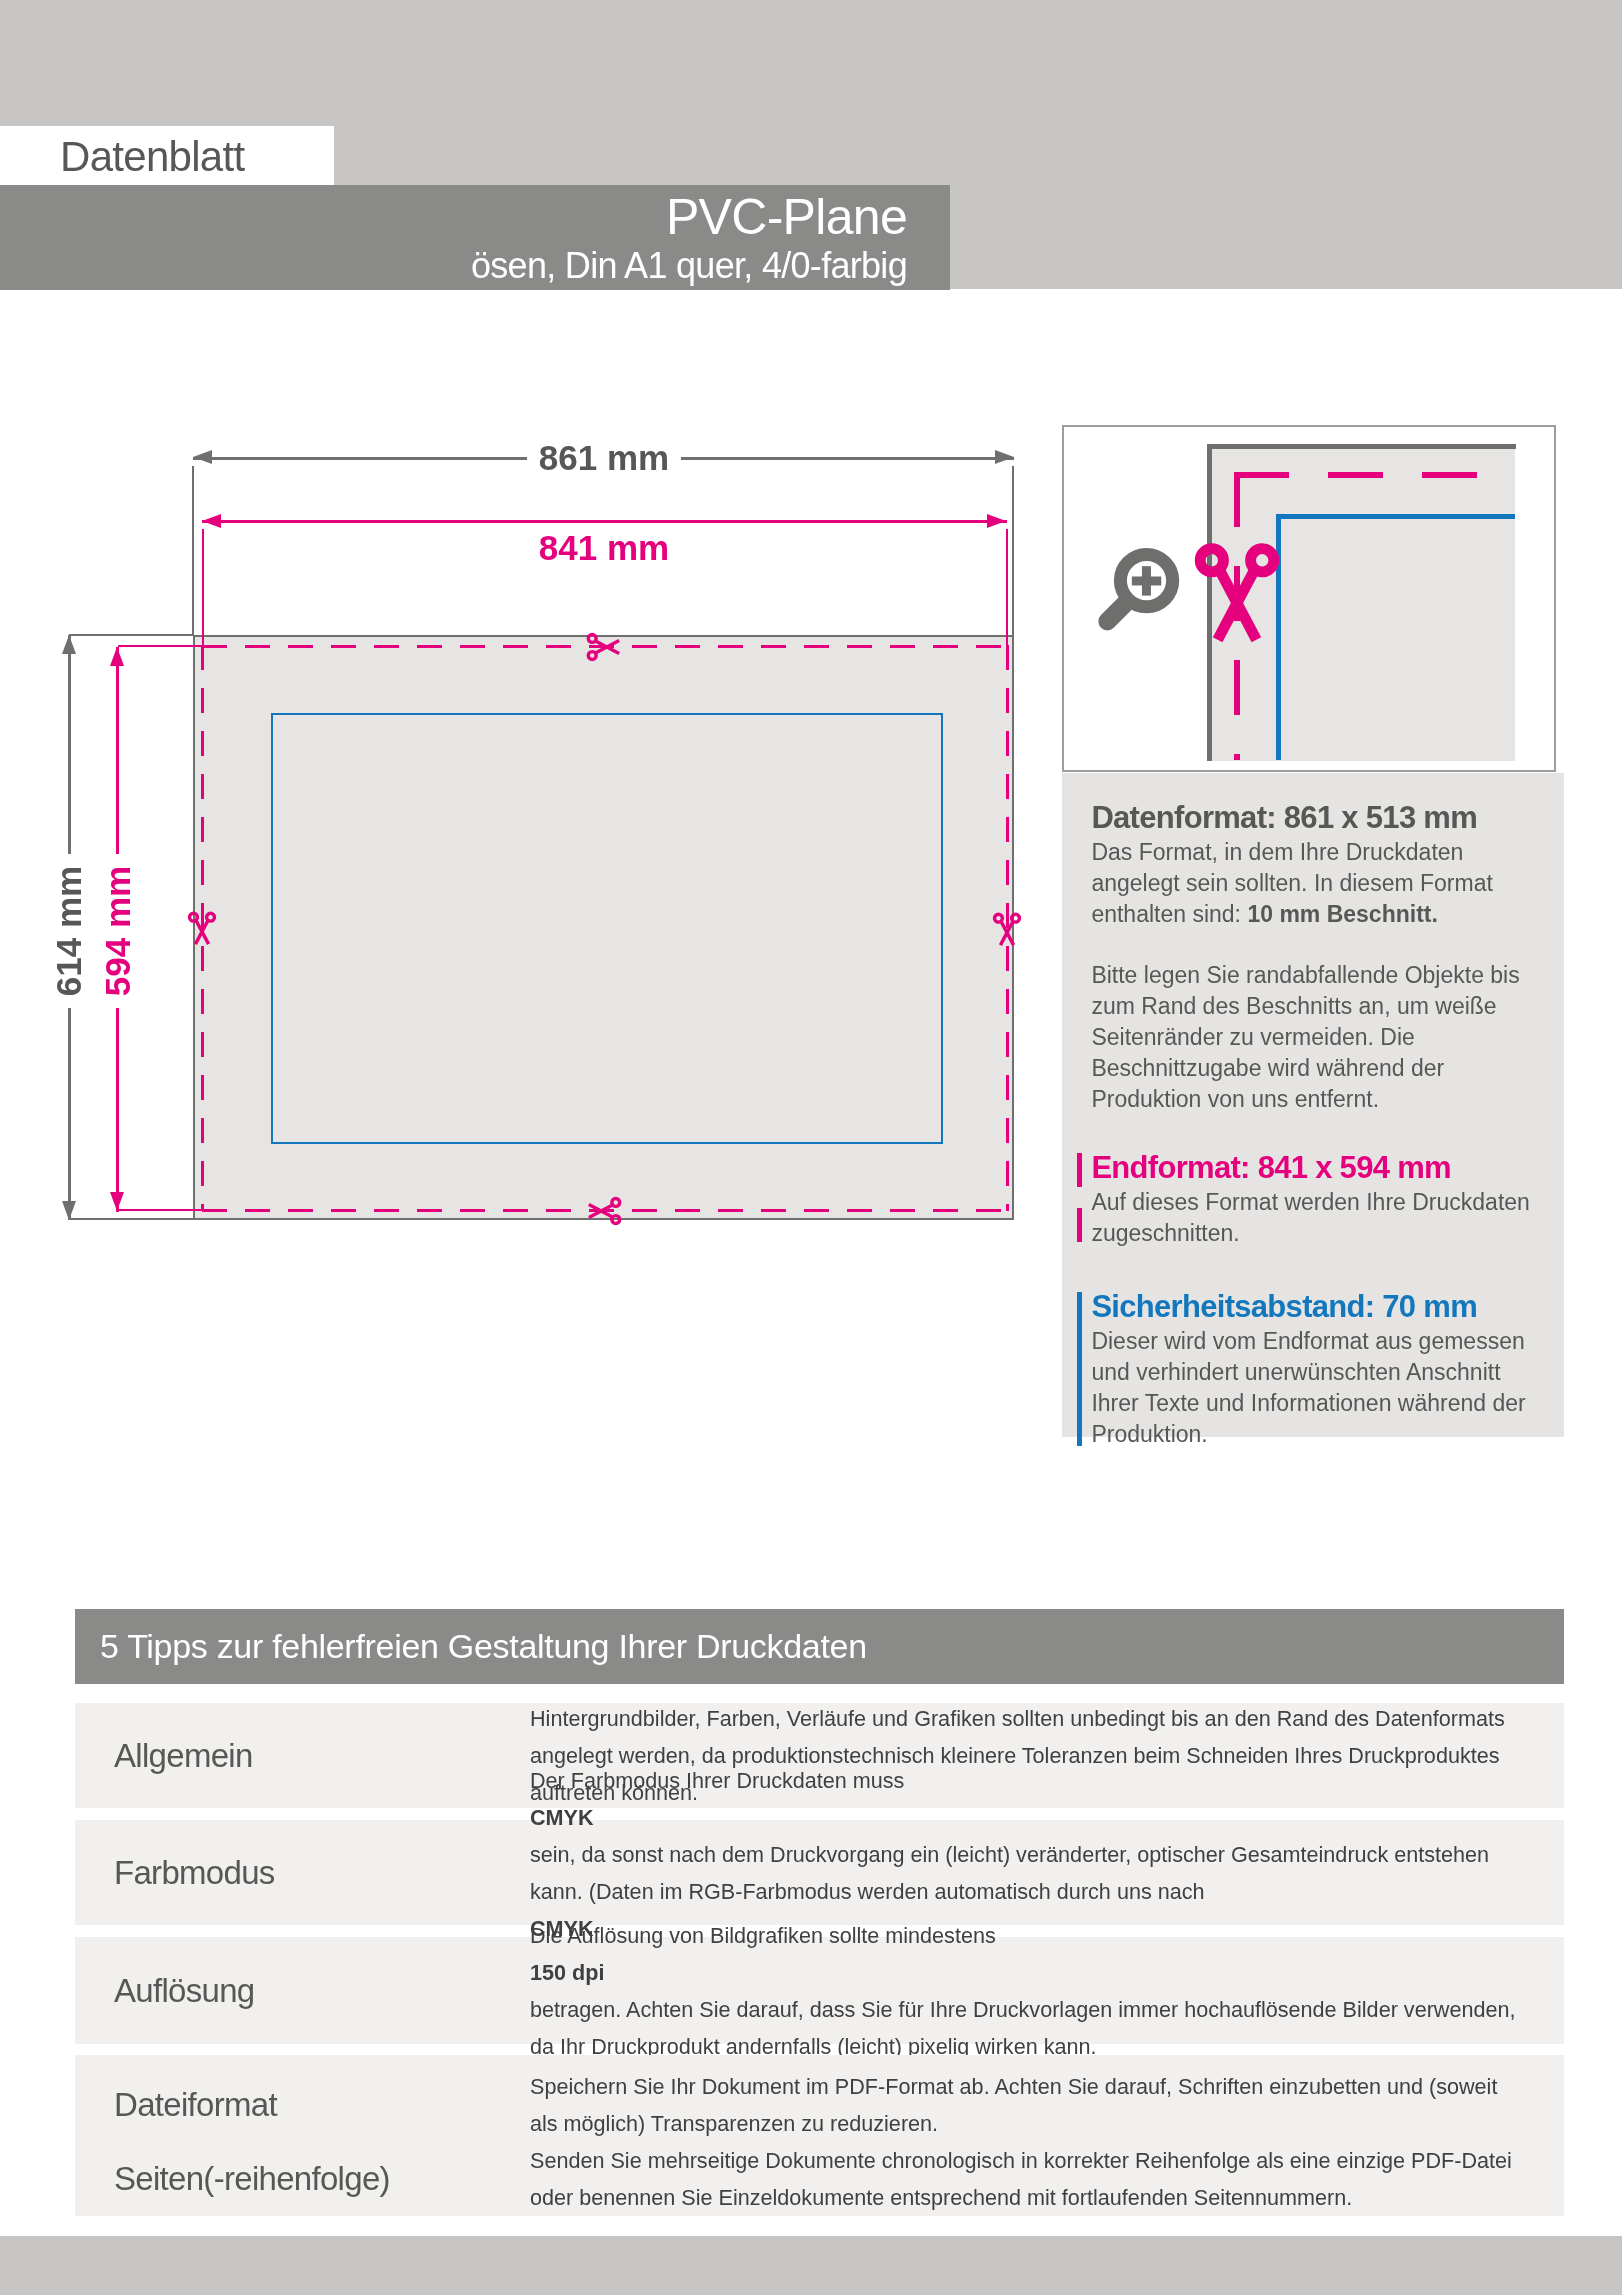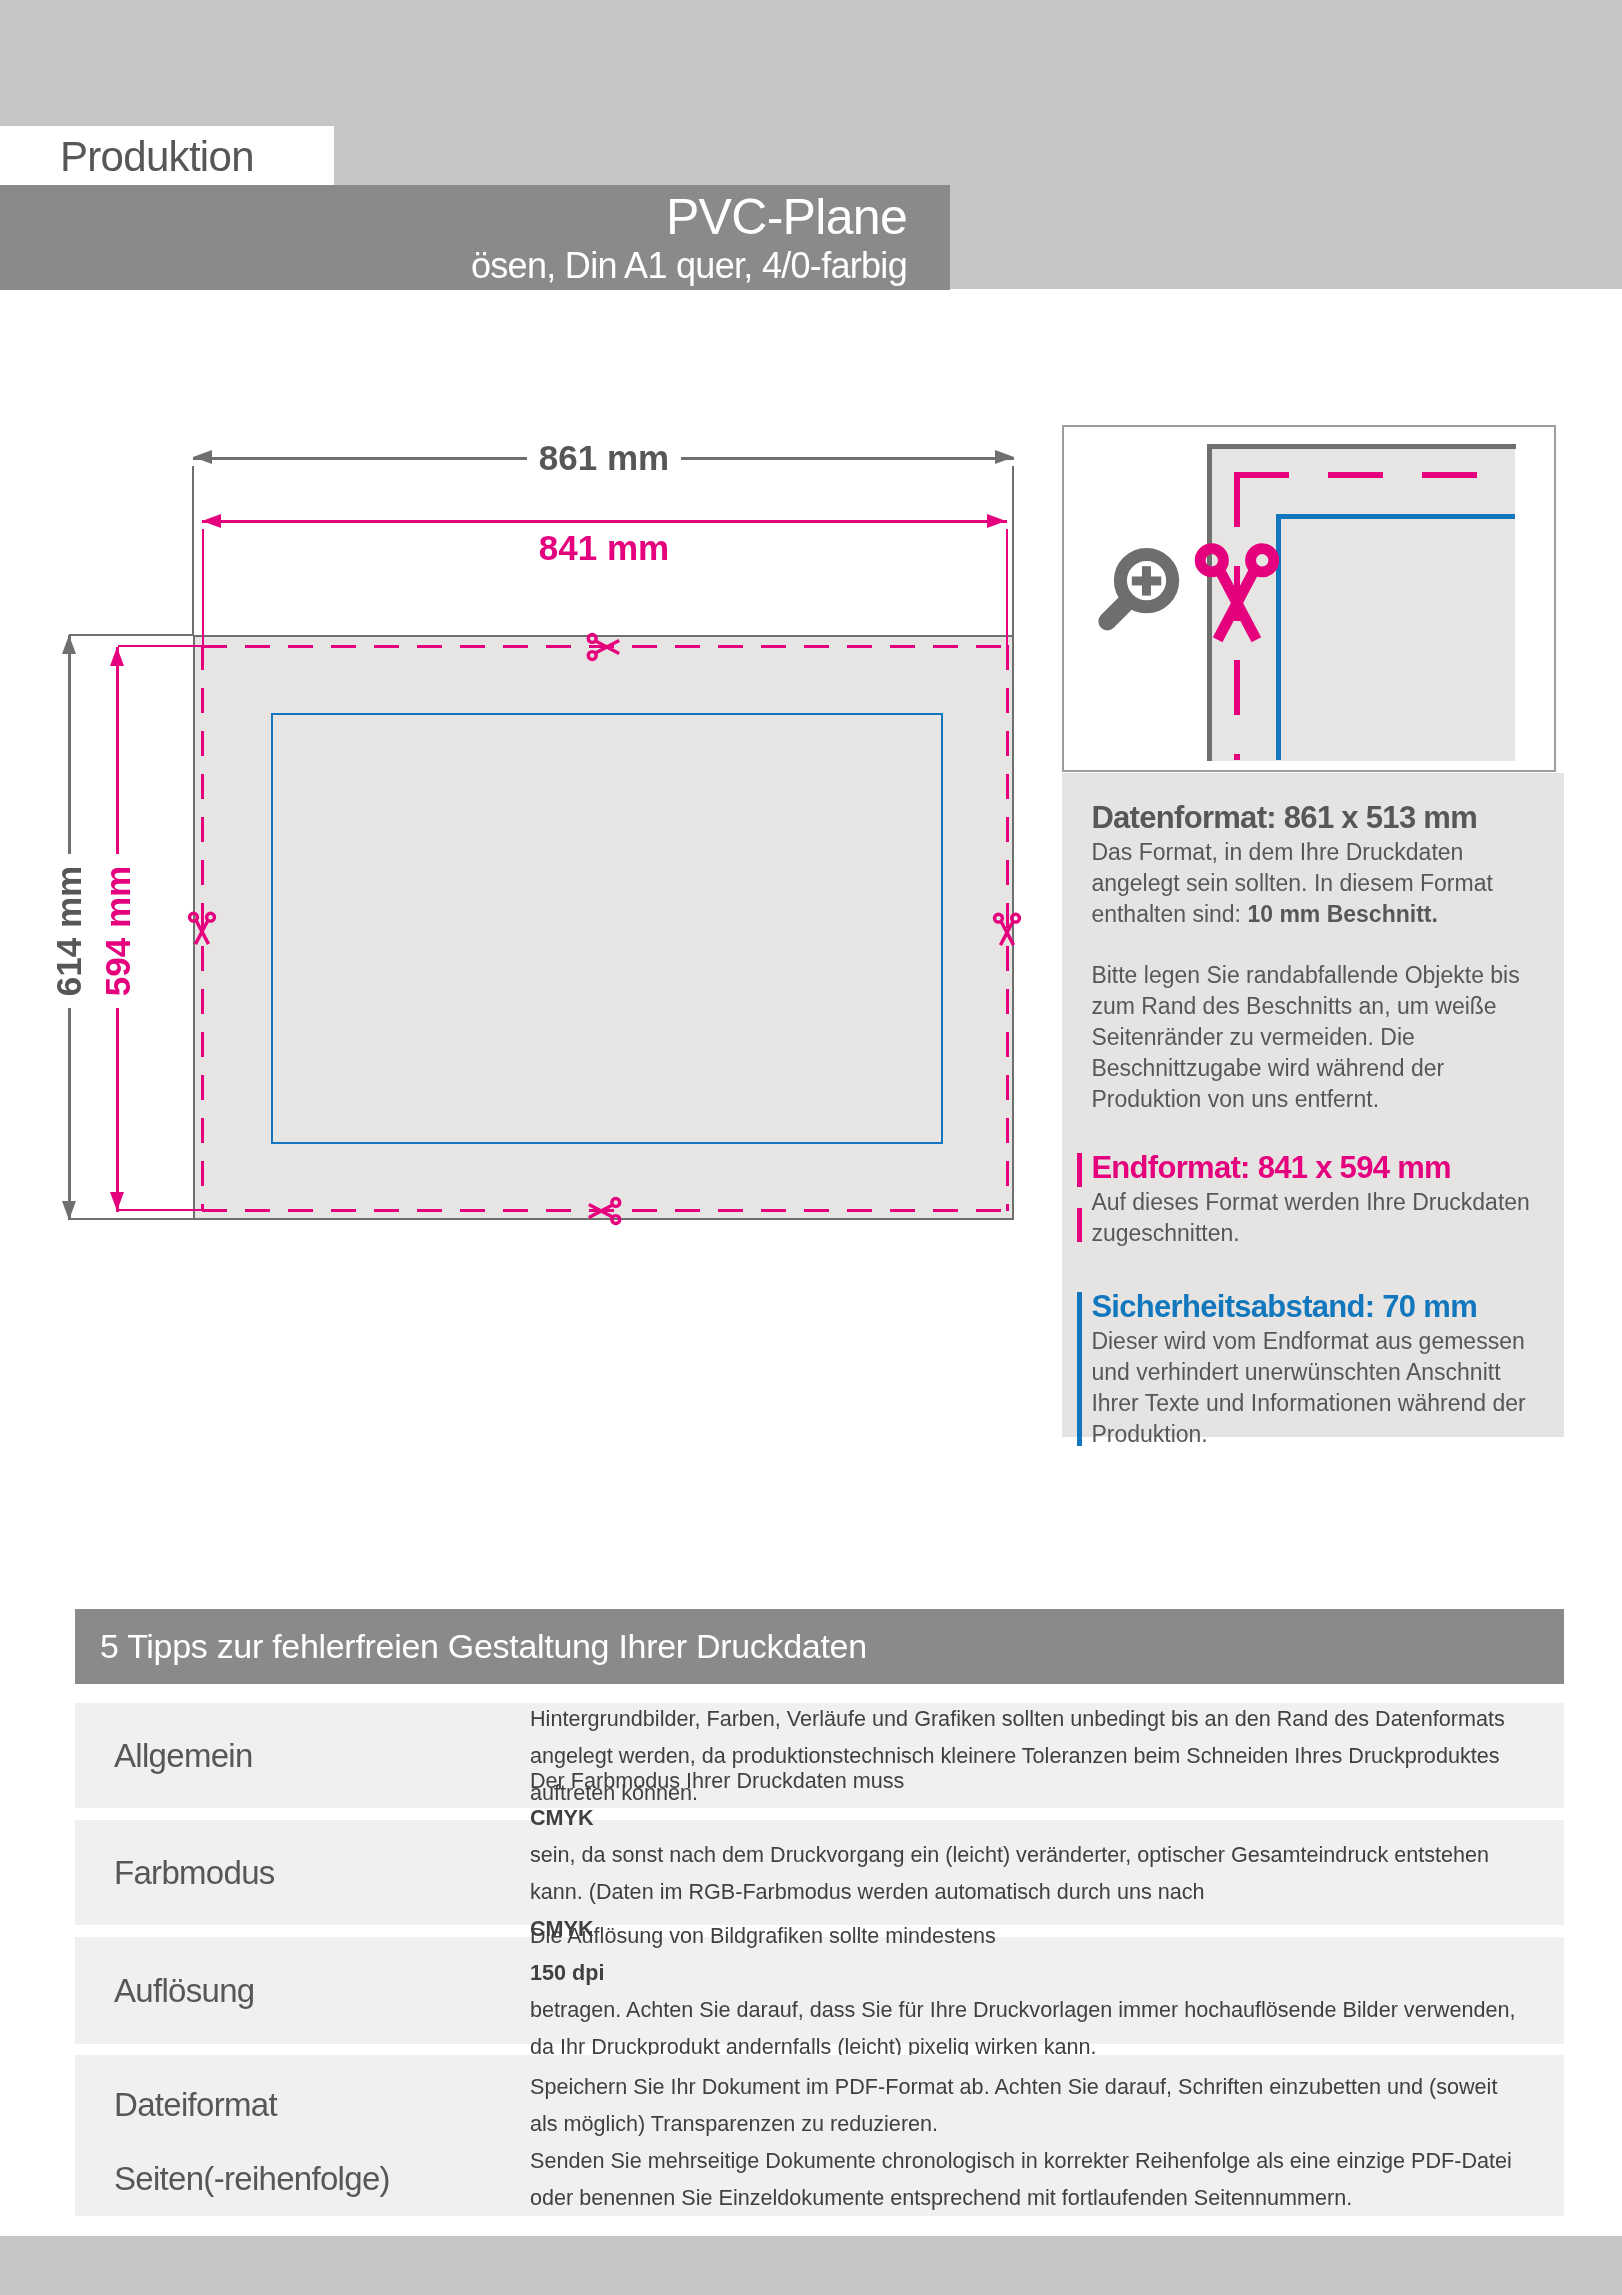--- a/index.html
+++ b/index.html
@@ -72,21 +72,21 @@
 
   .footer-band { left:0; top:2236px; width:1623px; height:60px; background:#c7c6c5; }
 
   b { font-weight:bold; }
 </style>
 </head>
 <body>
 
 <div class="abs hdr-band"></div>
 <div class="abs title-box">
-  <span>Produktion</span>
+  <span>Datenblatt</span>
 </div>
 <div class="abs product-bar">
   <div class="product-name">PVC-Plane</div>
   <div class="product-variant">ösen, Din A1 quer, 4/0-farbig</div>
 </div>
 
 <div class="abs outer-rect"></div>
 <div class="abs h-dash" style="left:202px; top:645px; width:805px; height:3.3px;"></div>
 <div class="abs h-dash" style="left:202px; top:1209px; width:805px; height:3.3px;"></div>
 <div class="abs v-dash" style="left:201px; top:645px; width:3.3px; height:566px;"></div>

